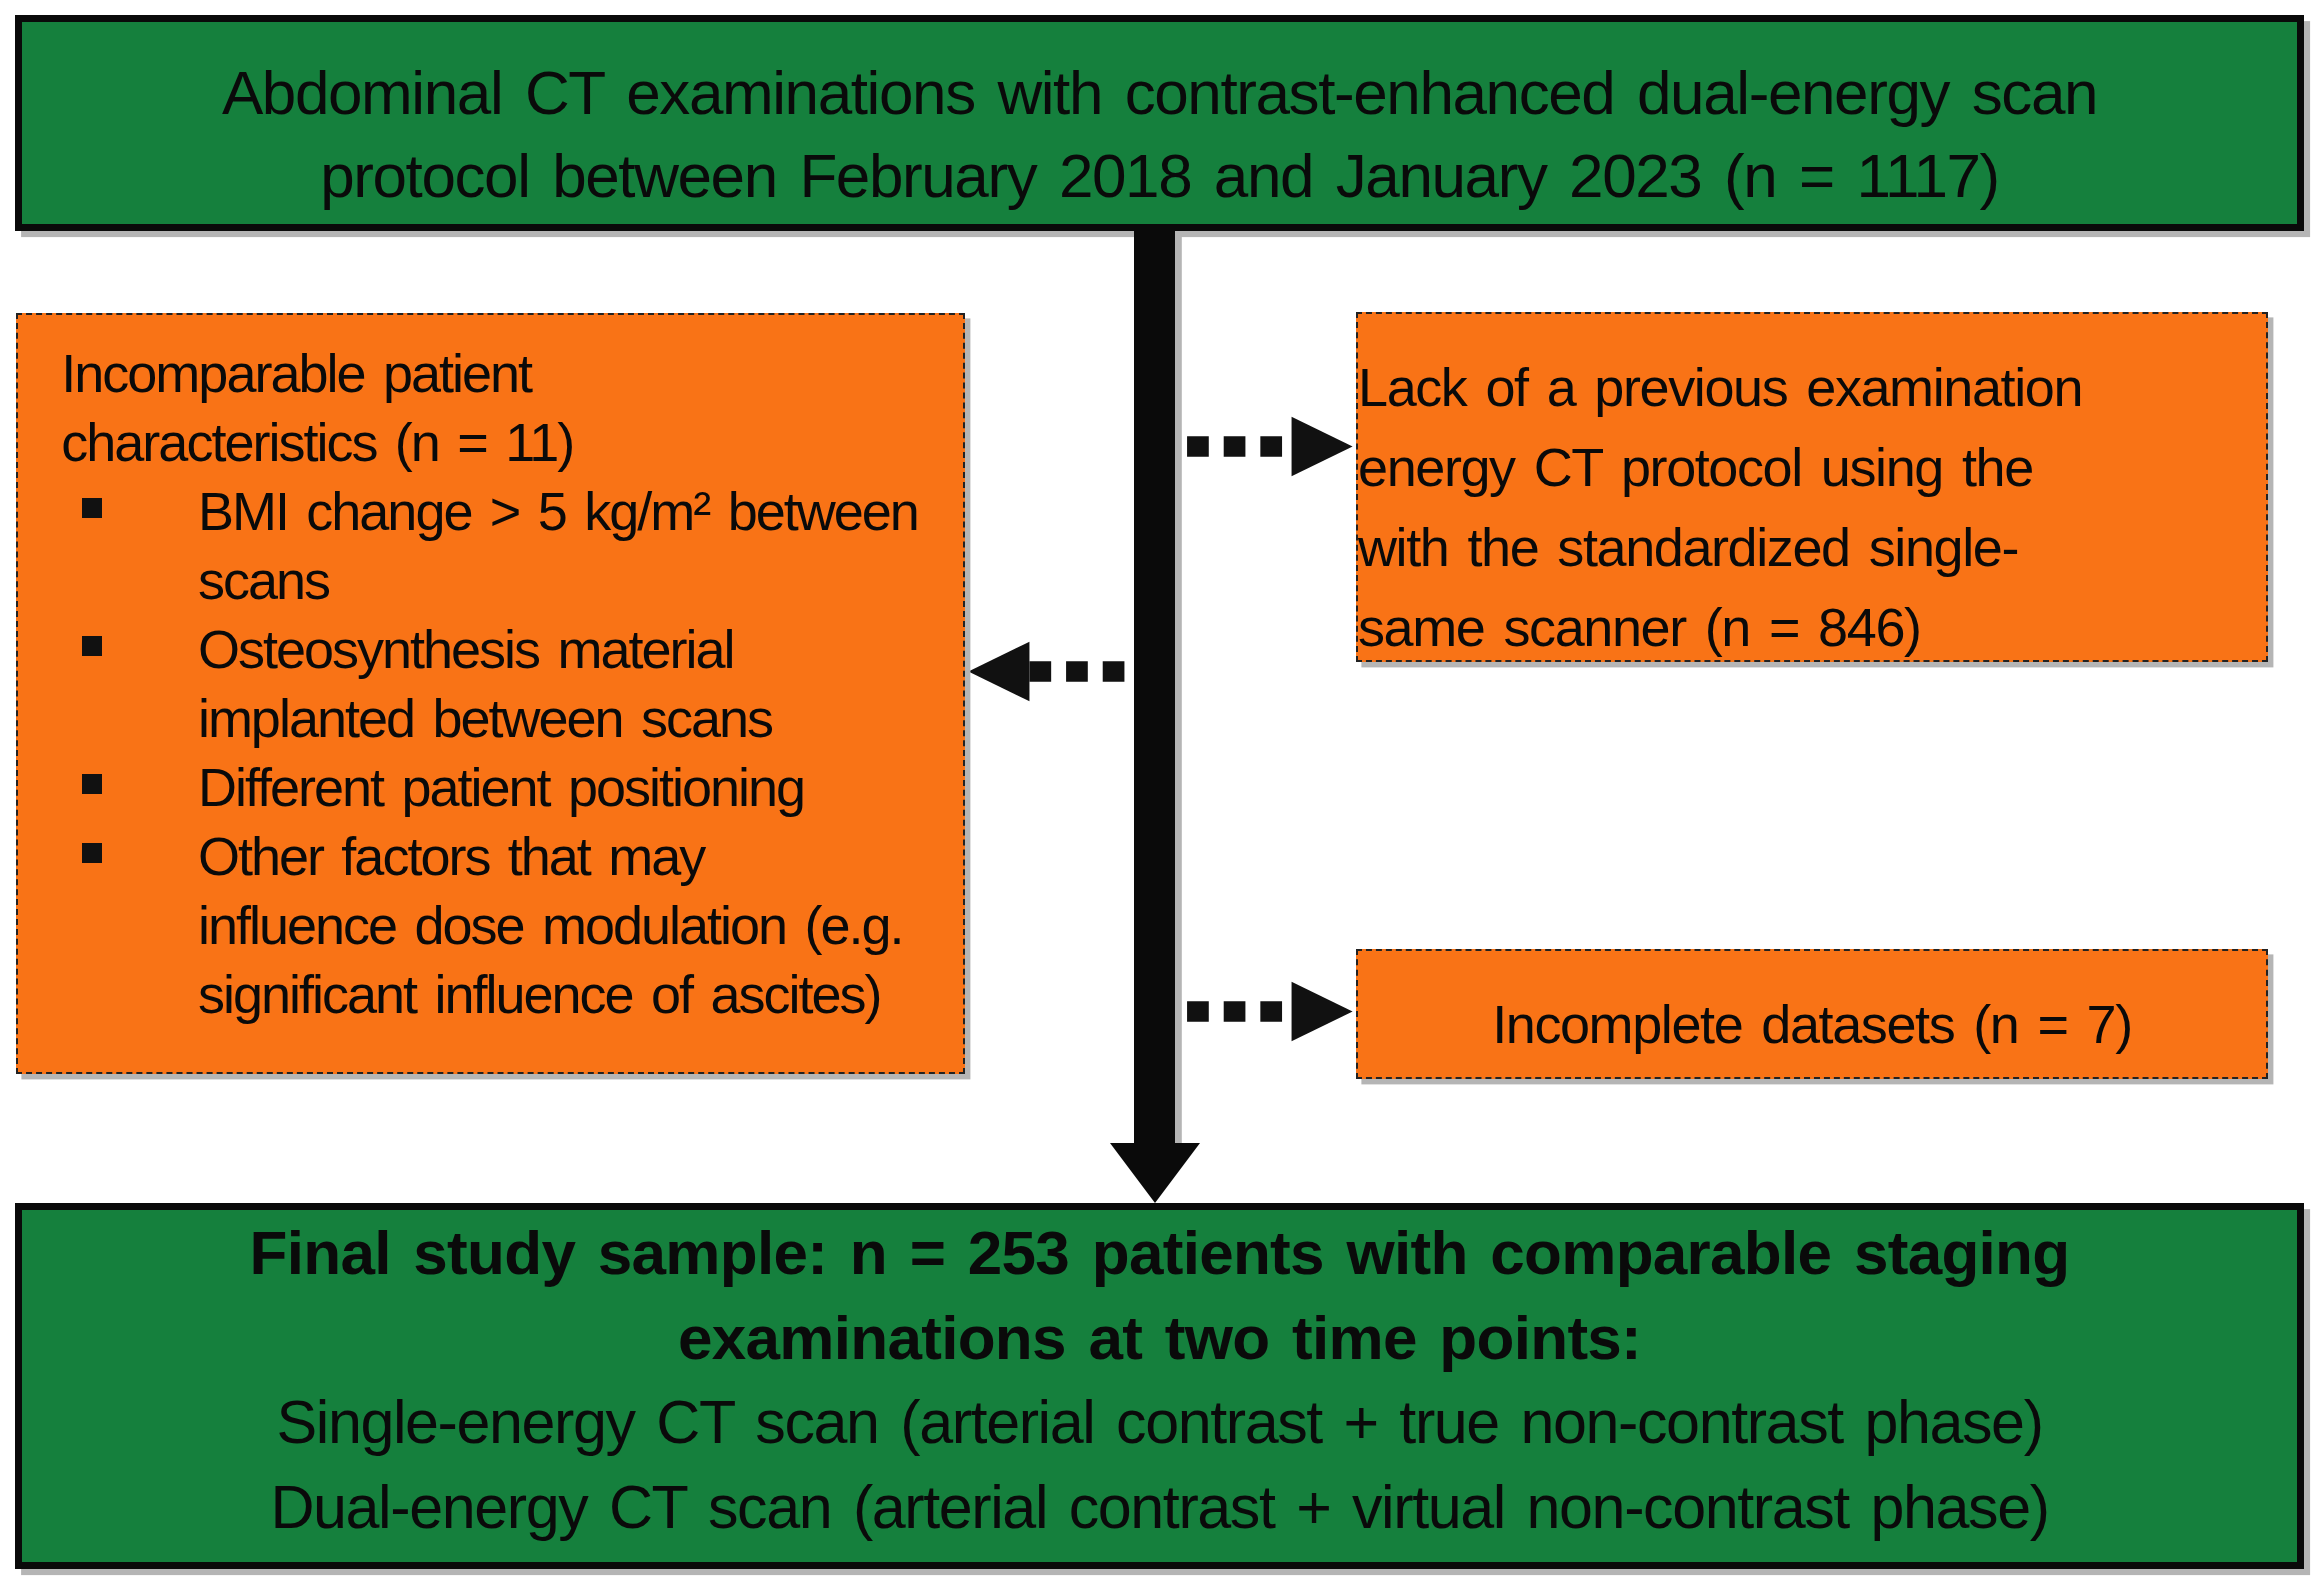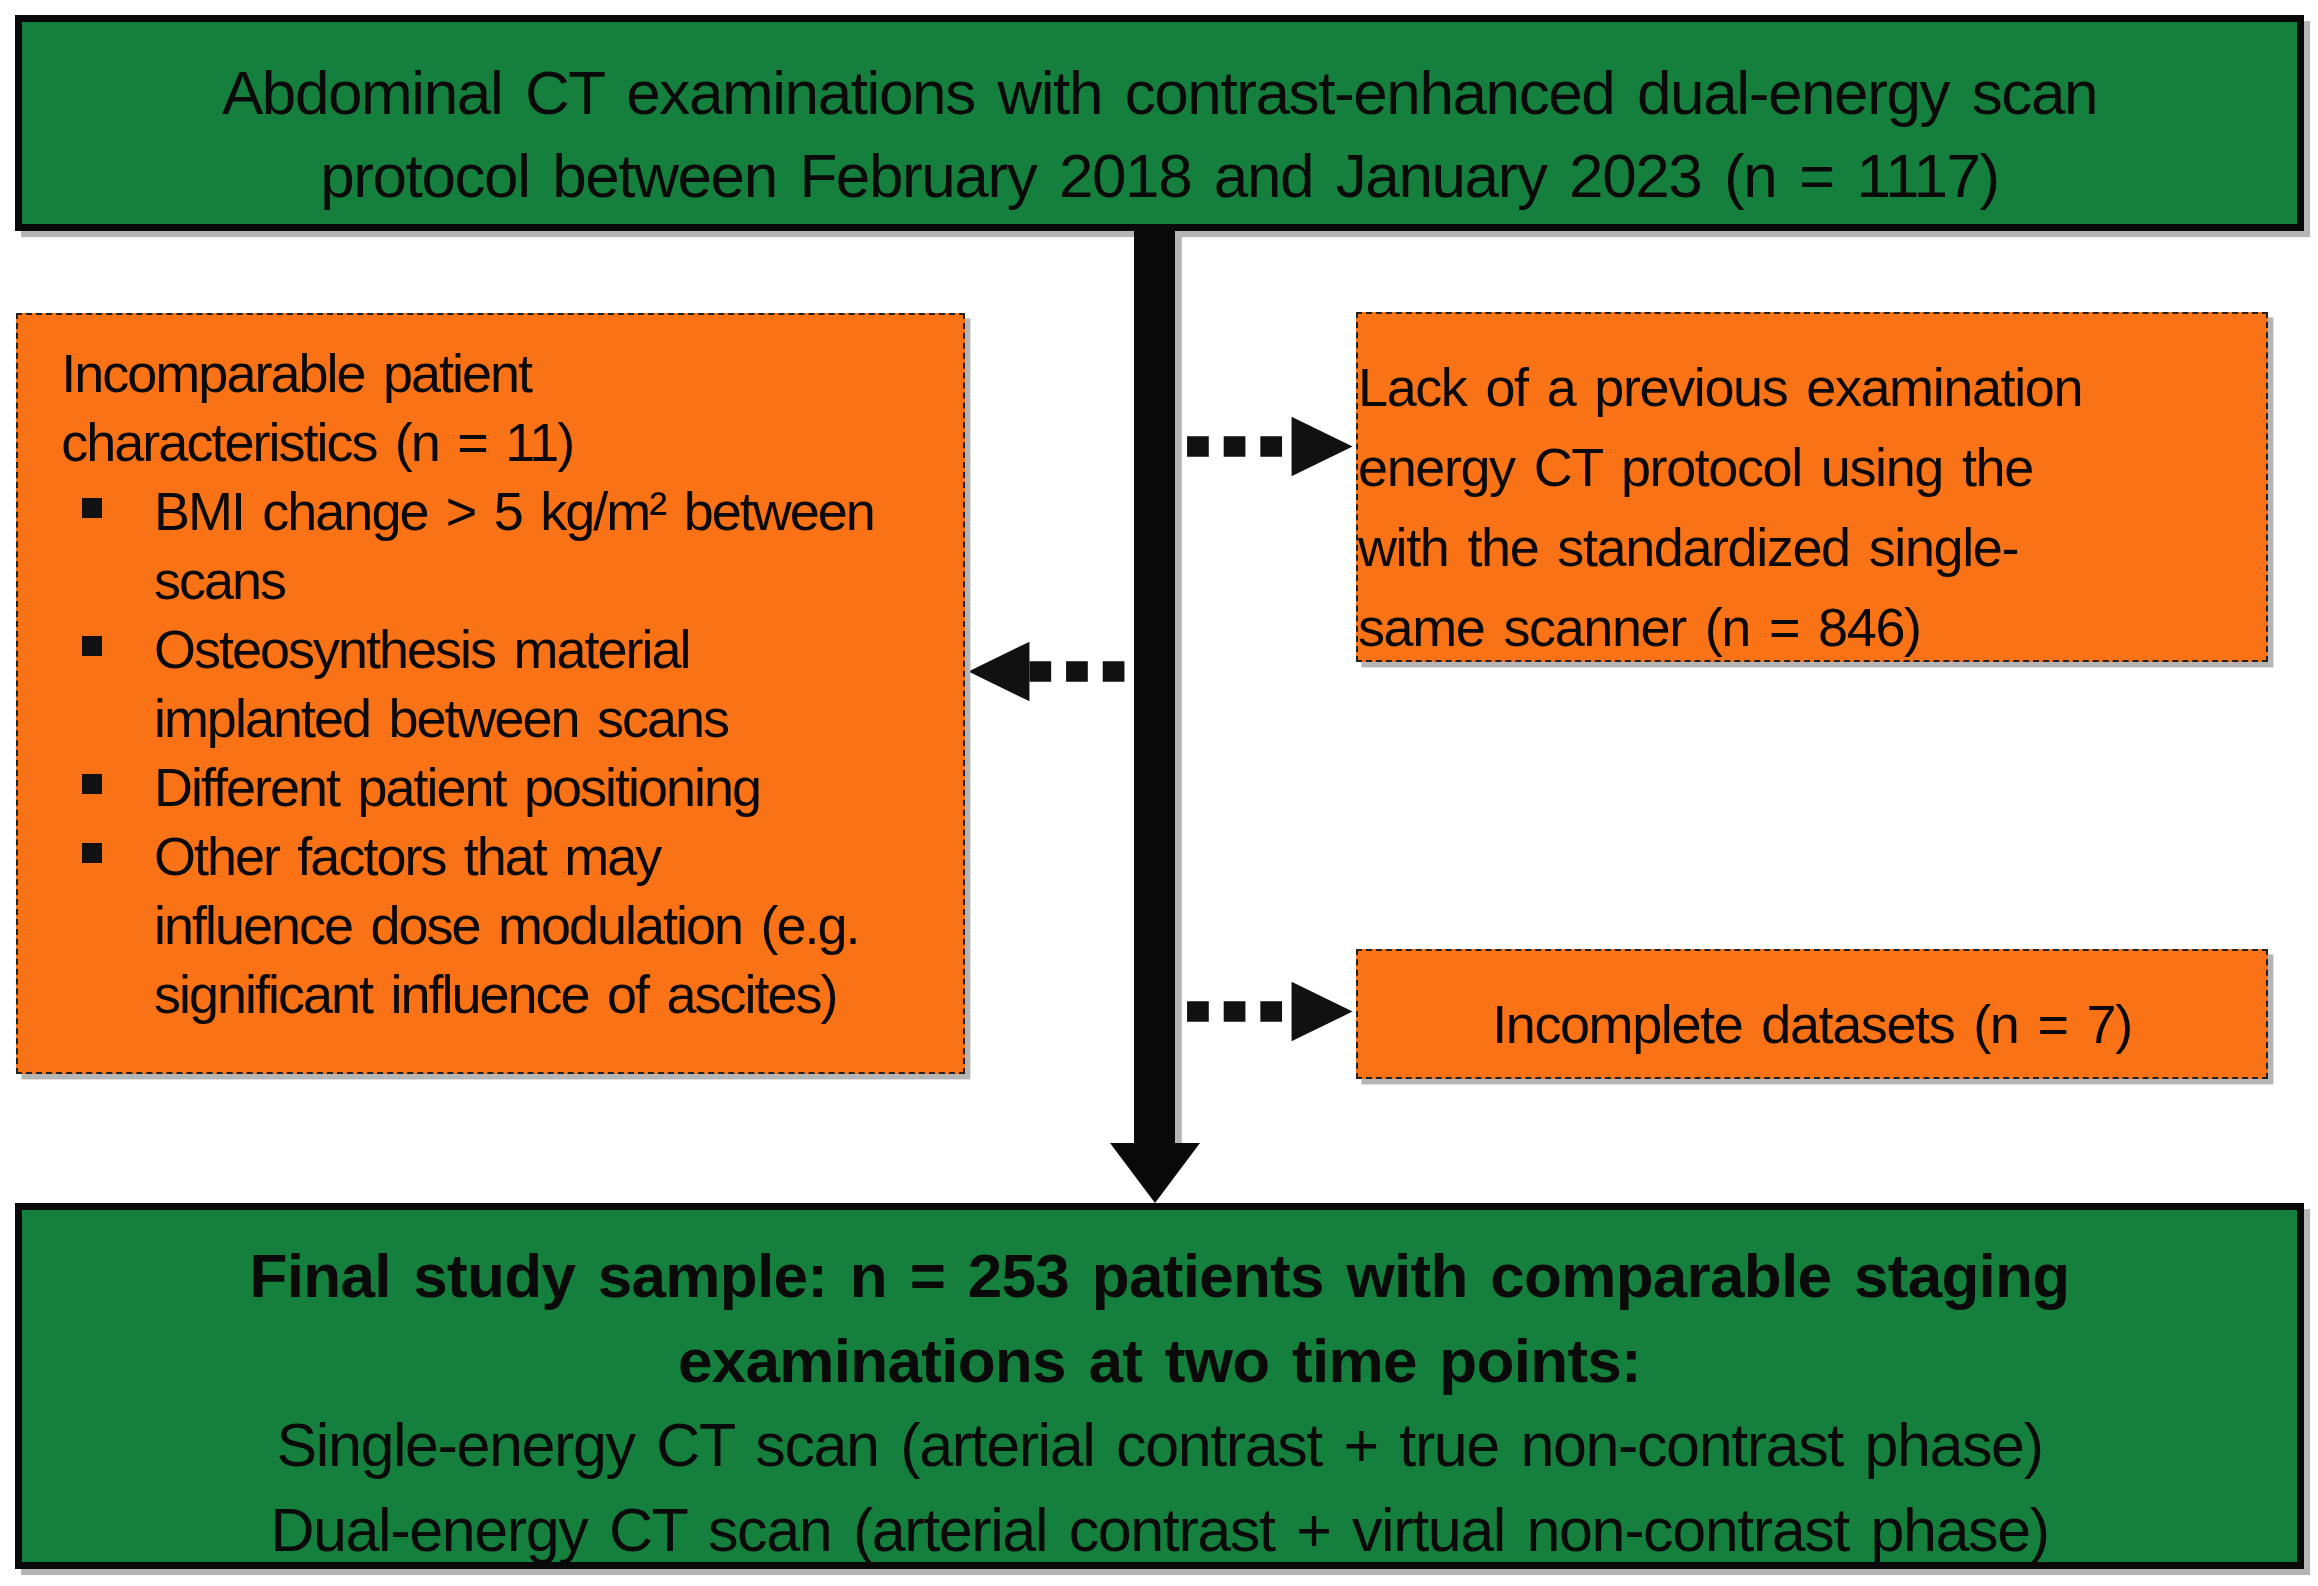--- a/index.html
+++ b/index.html
@@ -18,41 +18,41 @@
     border:7.5px solid #0a0a0a;
     box-shadow:6.1px 6.1px 0 #b5b5b5;
     box-sizing:border-box;
     text-align:center;
   }
   .box-top{left:15px;top:15px;width:2289px;height:216px;padding-top:28.5px;}
   .box-top .ln{
     font-size:62px;line-height:83px;
     letter-spacing:-1.4px;word-spacing:6.8px;white-space:nowrap;
   }
-  .box-bottom{left:15px;top:1203px;width:2289px;height:366px;padding-top:23px;}
+  .box-bottom{left:15px;top:1203px;width:2289px;height:366px;}
   .box-bottom .ln{
     font-size:61px;line-height:85px;
     letter-spacing:-1.4px;word-spacing:6.1px;white-space:nowrap;
   }
   .box-bottom .ln.bold{font-weight:bold;font-size:62px;letter-spacing:-0.7px;}
   
   .dotted-box{
     position:absolute;
     background:#f97316;
     border:2.7px dashed #222222;
     box-shadow:5.4px 5.4px 0 #b5b5b5;
     box-sizing:border-box;
   }
   .box-left{left:16.3px;top:313px;width:949px;height:761px;padding:24.4px 19px 0 43px;}
   .box-left .ln{
     font-size:54px;line-height:69px;
     letter-spacing:-2px;word-spacing:5.4px;white-space:nowrap;
     text-align:left;
   }
-  .bullet-row{display:flex;align-items:flex-start;}
+  .bullet-row{display:flex;align-items:flex-start;gap:44px;}
   .bullet-marker{
     flex:0 0 auto;
     width:20.3px;height:20.3px;background:#111111;
     margin:20.3px 0 0 20.3px;
   }
   .bullet-text{margin-left:52px;}
   .box-right-top{
     left:1356px;top:312px;width:912px;height:350px;
     padding-top:33px;text-align:left;
   }

